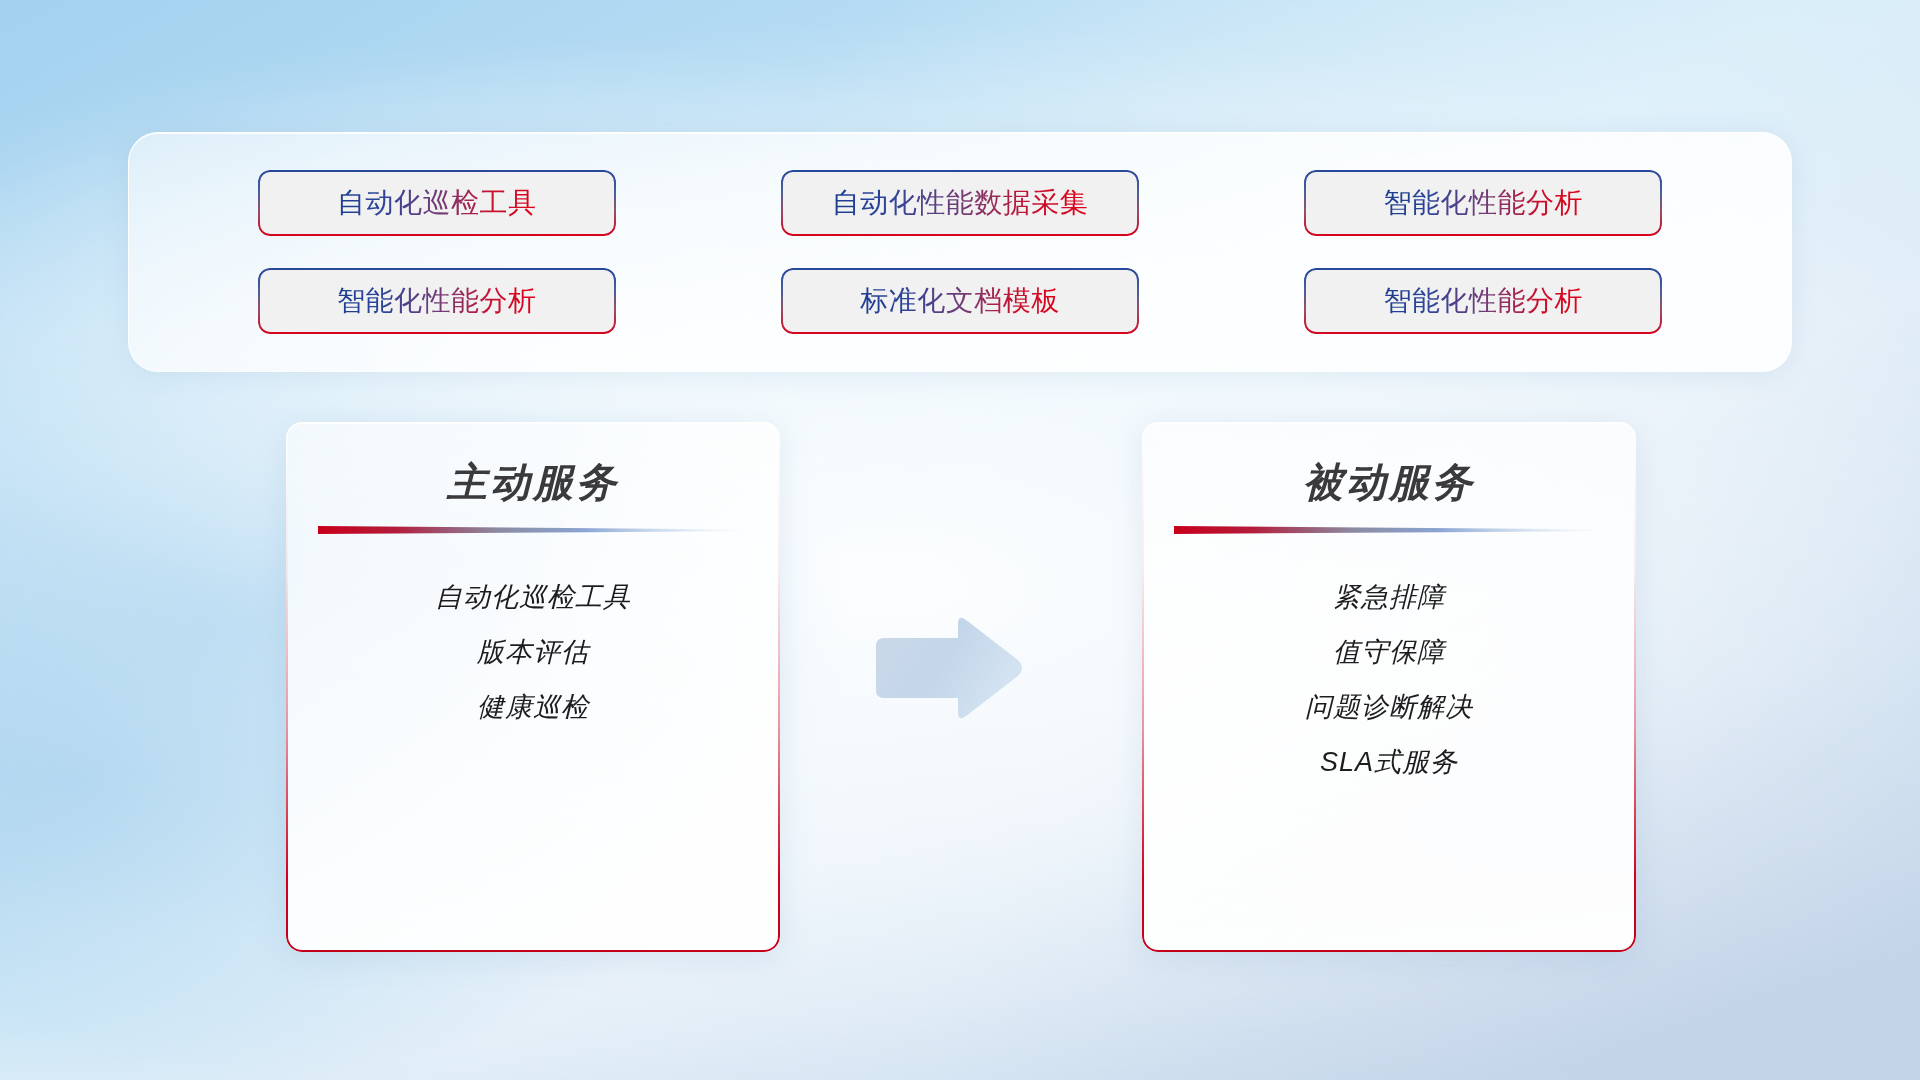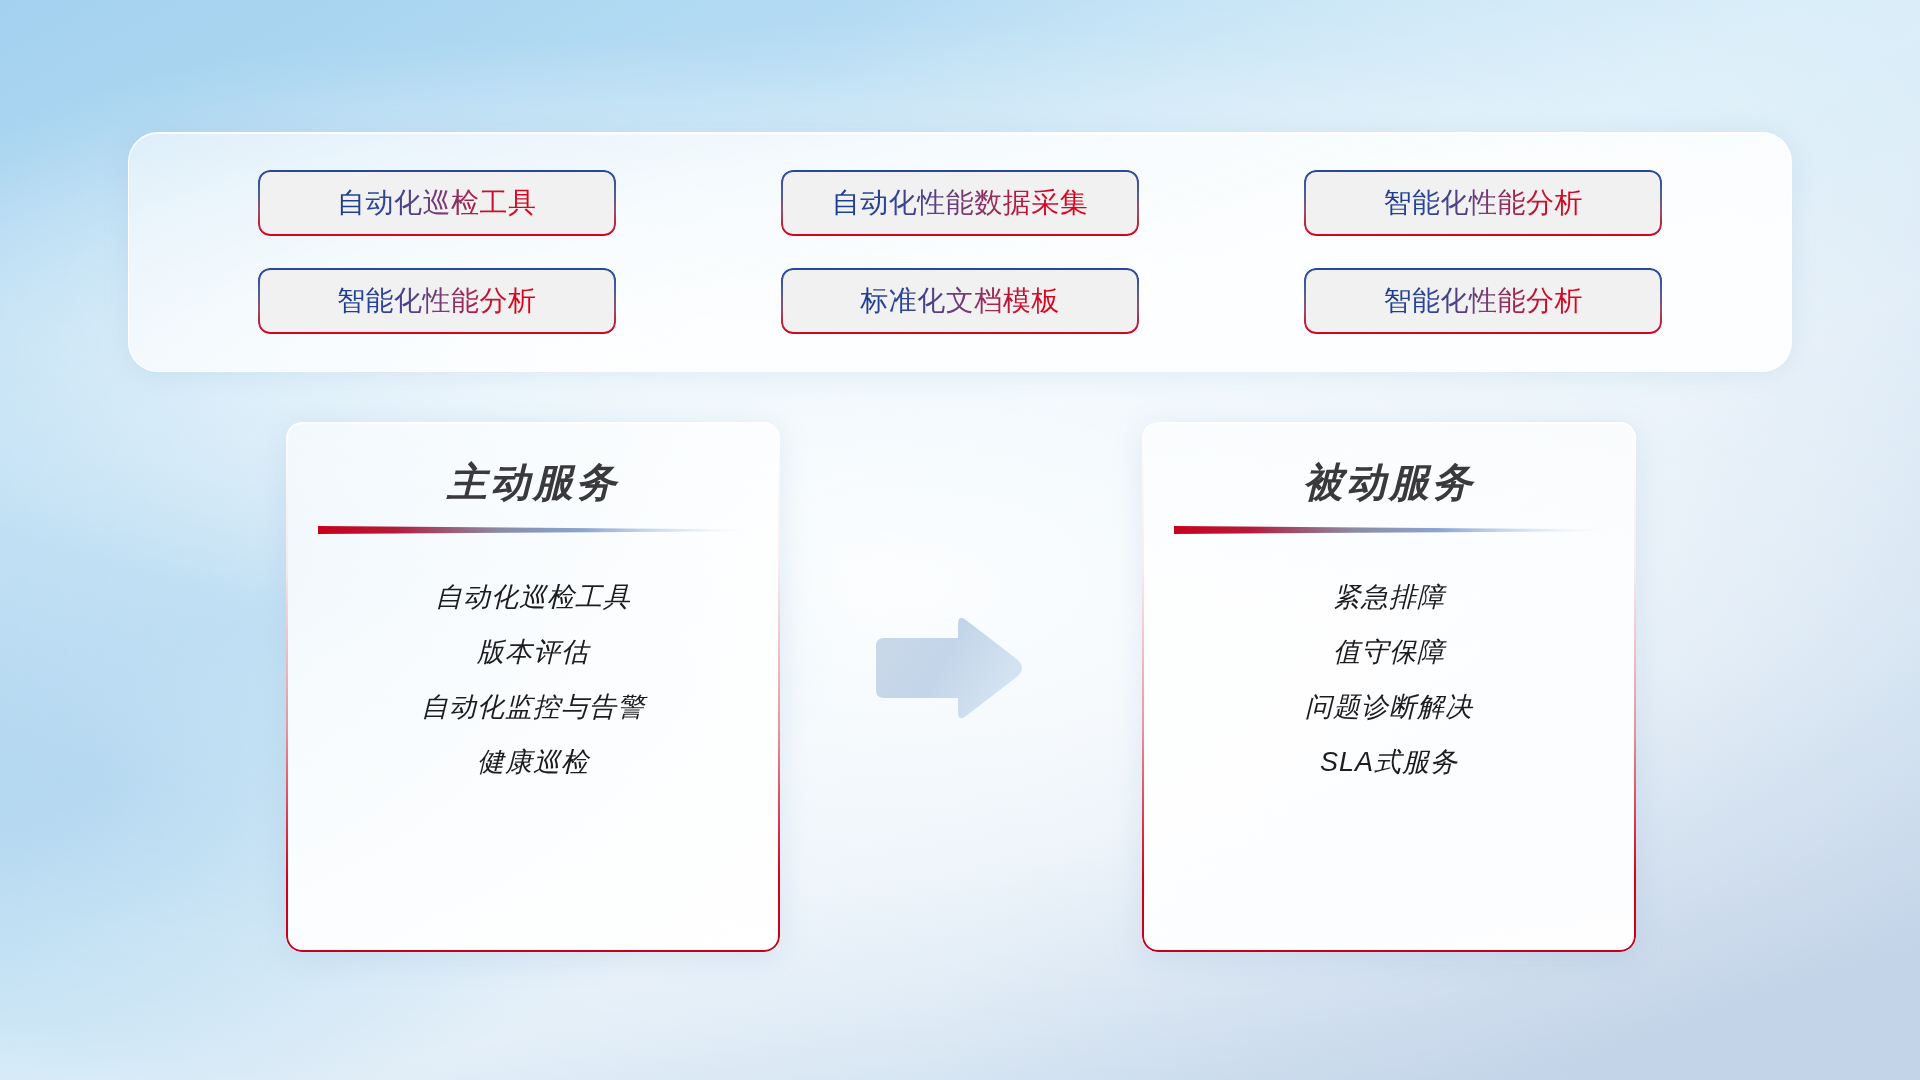--- a/index.html
+++ b/index.html
@@ -160,21 +160,20 @@
             <stop offset="100%" stop-color="#cfe0ef" stop-opacity="0"></stop>
           </linearGradient>
         </defs>
         <path d="M0,2 L430,5.4 L430,7.2 L0,10 Z" fill="url(#dvg1)"></path>
       </svg>
     </div>
 
     <ul class="card-list">
       <li>自动化巡检工具</li>
       <li>版本评估</li>
-      <li>自动化监控与告警</li>
       <li>健康巡检</li>
     </ul>
   </div>
 </div>
 
 <div id="center-arrow">
   <svg viewBox="0 0 156 112" width="156" height="112">
     <defs>
       <linearGradient id="arw" x1="0" y1="0" x2="1" y2="0.4">
         <stop offset="0%" stop-color="#c9d6e7" stop-opacity=".95"></stop>

